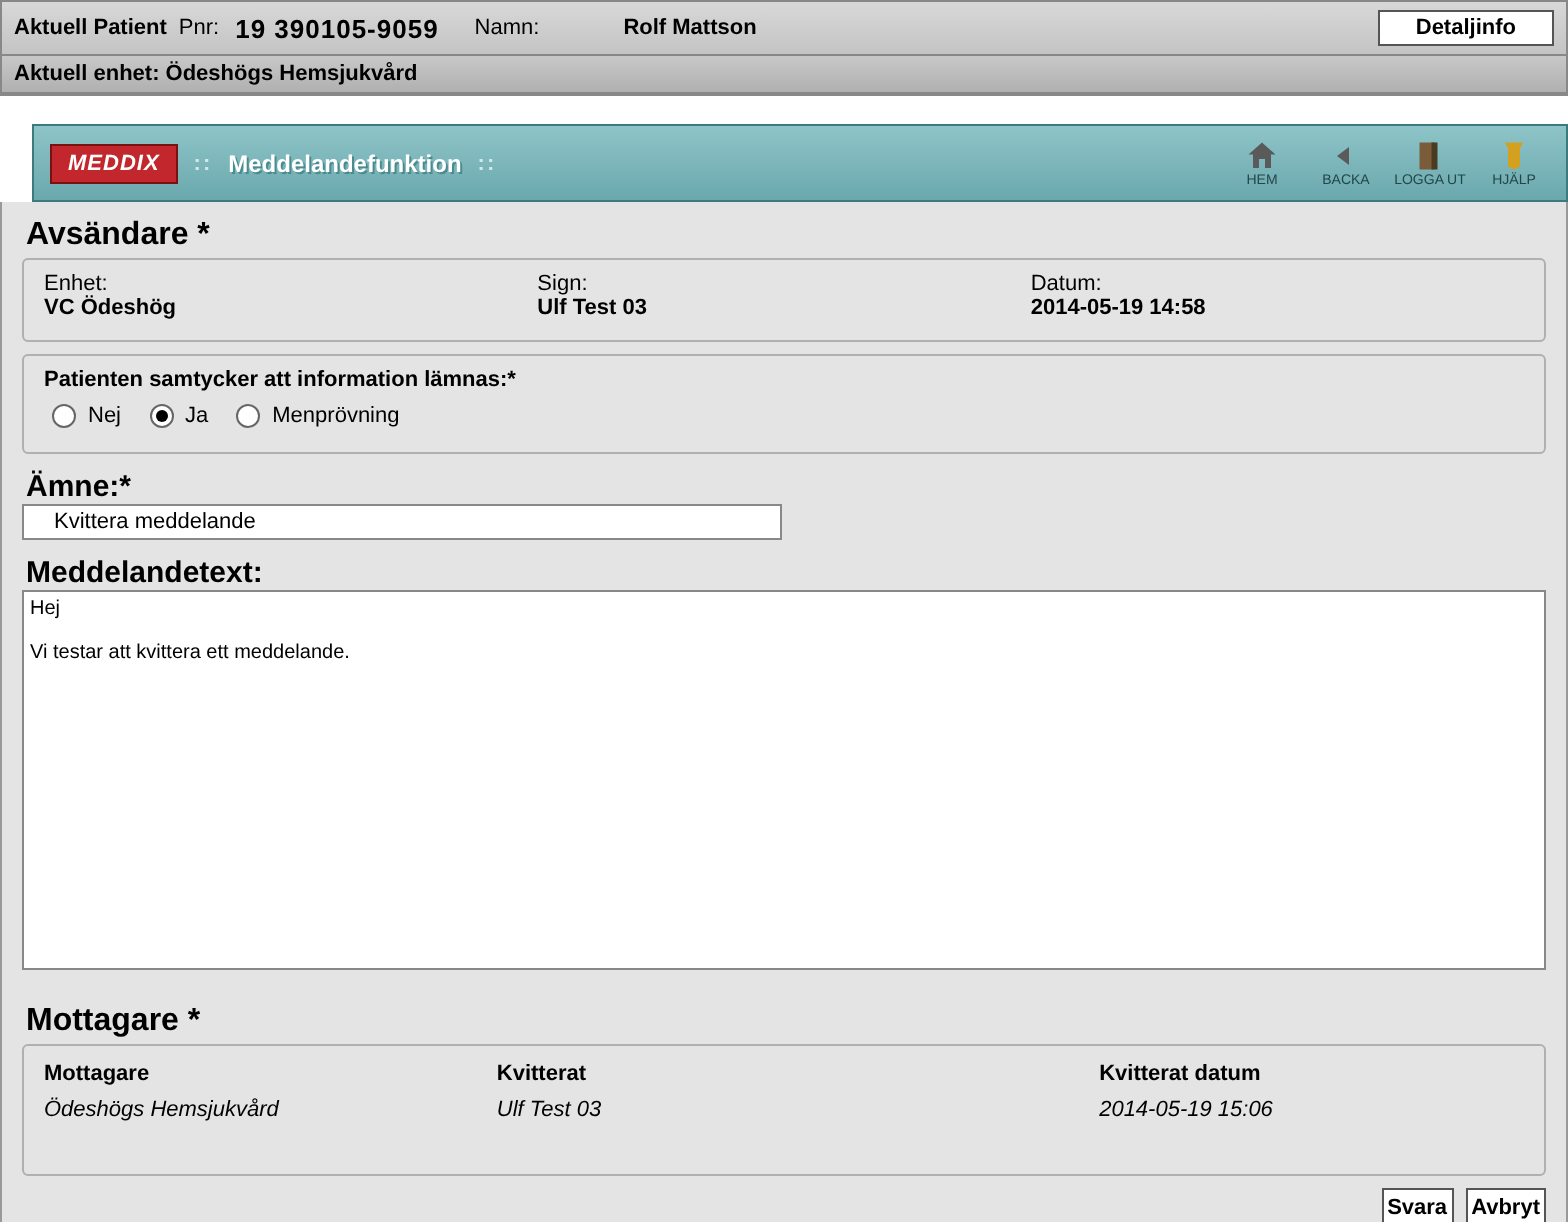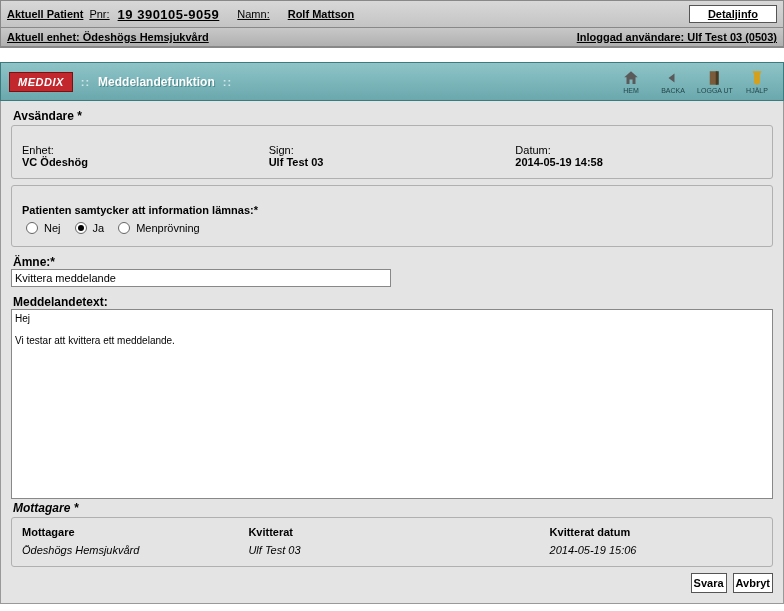--- a/index.html
+++ b/index.html
@@ -8,21 +8,20 @@
     padding: 0;
     font-family: Verdana, Arial, sans-serif;
     font-size: 11px;
     background: #fff;
     width: 784px;
     color: #000;
   }
   .outer {
     border: 1px solid #888;
     width: 784px;
-    text-decoration: underline;
   }
   .patient-bar {
     background: linear-gradient(#d8d8d8, #c4c4c4);
     border-bottom: 1px solid #888;
     padding: 4px 6px;
     display: flex;
     align-items: center;
   }
   .patient-bar .lbl { font-weight: bold; margin-right: 6px; }
   .patient-bar .val { font-weight: bold; margin-right: 16px; padding-left: 18px; }
@@ -46,20 +45,21 @@
   }
   .unit-bar .right { margin-left: auto; }
   .gap { height: 14px; background: #fff; }
   .teal-bar {
     background: linear-gradient(#8ec4c8, #6aa8ad);
     border: 1px solid #3d7a7e;
     padding: 6px 8px;
     display: flex;
     align-items: center;
     color: #fff;
+    margin-left: 16px;
   }
   .brand {
     background: #c1272d;
     color: #fff;
     font-weight: bold;
     font-size: 11px;
     padding: 3px 8px;
     border: 1px solid #7a1010;
     letter-spacing: 0.5px;
     font-style: italic;
@@ -76,47 +76,47 @@
     cursor: pointer;
     width: 36px;
   }
   .nav-icon svg { width: 18px; height: 18px; }
   .content {
     background: #e4e4e4;
     padding: 4px 10px 10px 10px;
     border: 1px solid #999;
     border-top: none;
   }
-  .section-title { font-weight: bold; font-size: 12px; margin: 4px 0 2px 2px; }
+  .section-title { font-weight: bold; font-size: 16px; margin: 4px 0 2px 2px; }
   .panel {
     background: #e4e4e4;
     border: 1px solid #b0b0b0;
     border-radius: 3px;
-    padding: 18px 10px 10px 10px;
+    padding: 6px 10px 10px 10px;
     margin-bottom: 6px;
   }
   .row3 { display: flex; }
   .row3 > div { flex: 1; }
   .small-lbl { font-size: 11px; }
   .bold { font-weight: bold; }
   .consent-row { display: flex; align-items: center; gap: 14px; padding: 6px 4px 2px 4px;}
   .consent-opt { display: flex; align-items: center; gap: 6px; cursor: pointer;}
   .radio {
     width: 12px; height: 12px; border-radius: 50%;
     border: 1px solid #666; background: #fff; display: inline-flex;
     align-items: center; justify-content: center;
   }
   .radio.sel::after {
     content: ""; width: 6px; height: 6px; border-radius: 50%;
     background: #000;
   }
-  .field-lbl { font-weight: bold; font-size: 12px; margin-top: 8px; margin-left: 2px;}
+  .field-lbl { font-weight: bold; font-size: 15px; margin-top: 8px; margin-left: 2px;}
   .subject-input {
     width: 380px; height: 18px; border: 1px solid #888;
-    font-family: inherit; font-size: 11px; padding: 0 3px;
+    font-family: inherit; font-size: 11px; padding: 0 15px;
     background: #fff;
   }
   .msg-area {
     width: 100%; height: 190px; resize: none;
     border: 1px solid #888; font-family: inherit; font-size: 10px;
     padding: 3px; background: #fff; overflow-y: scroll;
   }
   .recipient-table { width: 100%; }
   .recipient-table th { text-align: left; font-weight: bold; padding: 2px 6px; }
   .recipient-table td { padding: 2px 6px; font-style: italic; }
@@ -130,27 +130,26 @@
   }
 </style>
 </head>
 <body>
 
 <div class="outer">
   <div class="patient-bar">
     <span class="lbl">Aktuell Patient</span>
     <span style="margin-right:8px;">Pnr:</span>
     <span class="pnr">19 390105-9059</span>
-    <span style="margin-right:0;">Namn:</span>
+    <span style="margin-right:24px;">Namn:</span>
     <span class="val">Rolf Mattson</span>
     <button class="detalj-btn">Detaljinfo</button>
   </div>
   <div class="unit-bar">
     <span>Aktuell enhet: Ödeshögs Hemsjukvård</span>
-    <span class="right">Inloggad användare: Ulf Test 03 (0503)</span>
   </div>
 </div>
 
 <div class="gap"></div>
 
 <div class="teal-bar">
   <span class="brand">MEDDIX</span>
   <span class="dots">::</span>
   <span class="func-title">Meddelandefunktion</span>
   <span class="dots">::</span>
@@ -221,22 +220,22 @@
   </div>
 
   <div class="field-lbl">Ämne:*</div>
   <input class="subject-input" value="Kvittera meddelande" style="">
 
   <div class="field-lbl">Meddelandetext:</div>
   <textarea class="msg-area" style="">Hej
 
 Vi testar att kvittera ett meddelande.</textarea>
 
-  <div class="section-title" style="margin-top:0;font-style:italic;">Mottagare *</div>
-  <div class="panel" style="padding:4px 2px 6px 2px;">
+  <div class="section-title" style="margin-top:14px;">Mottagare *</div>
+  <div class="panel" style="padding:4px 2px 22px 2px;">
     <table class="recipient-table">
       <tbody>
           <tr>
         <th style="width:30%;">Mottagare</th>
         <th style="width:40%;">Kvitterat</th>
         <th style="width:30%;">Kvitterat datum</th>
       </tr>
       <tr>
         <td>Ödeshögs Hemsjukvård</td>
         <td>Ulf Test 03</td>

